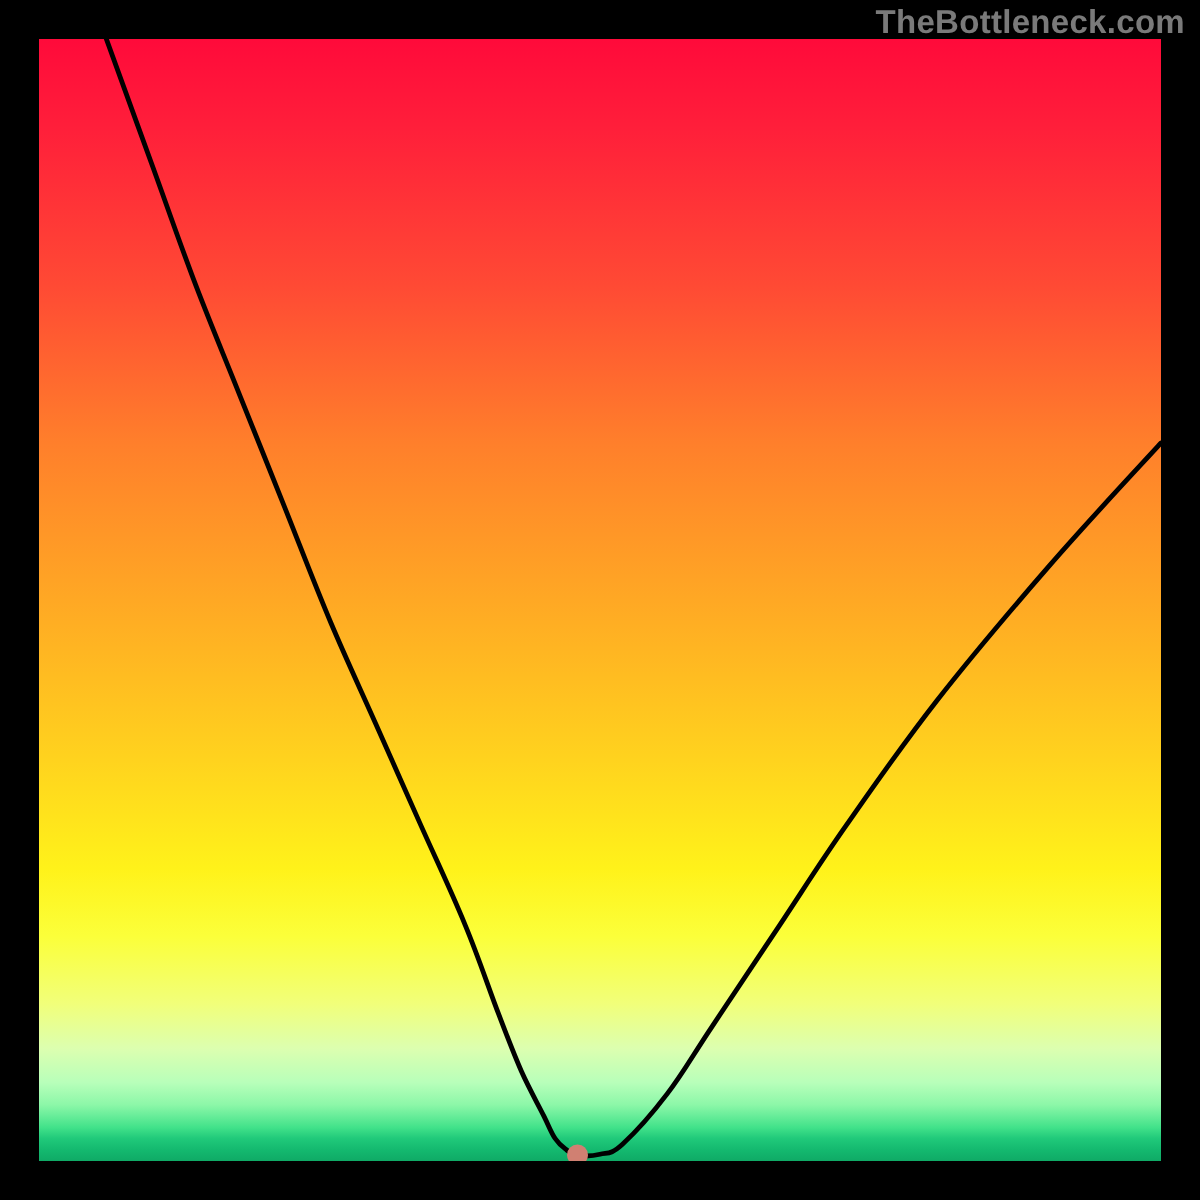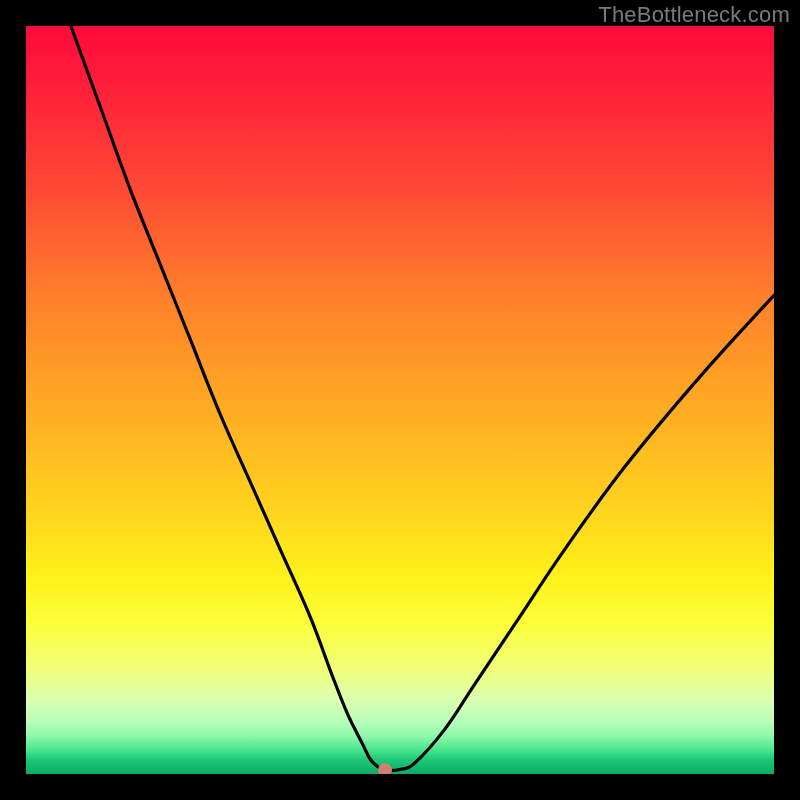--- a/index.html
+++ b/index.html
@@ -16,21 +16,21 @@
     width: 800px;
     height: 800px;
     background: #000;
   }
   .watermark {
     position: absolute;
     top: 2px;
     right: 10px;
     color: #7a7a7a;
     font-size: 22px;
-    font-weight: 400;
+    font-weight: 700;
     letter-spacing: 0.2px;
     z-index: 20;
   }
   .plot-area {
     position: absolute;
     left: 26px;
     top: 26px;
     width: 748px;   
     height: 748px;  
     overflow: hidden;

